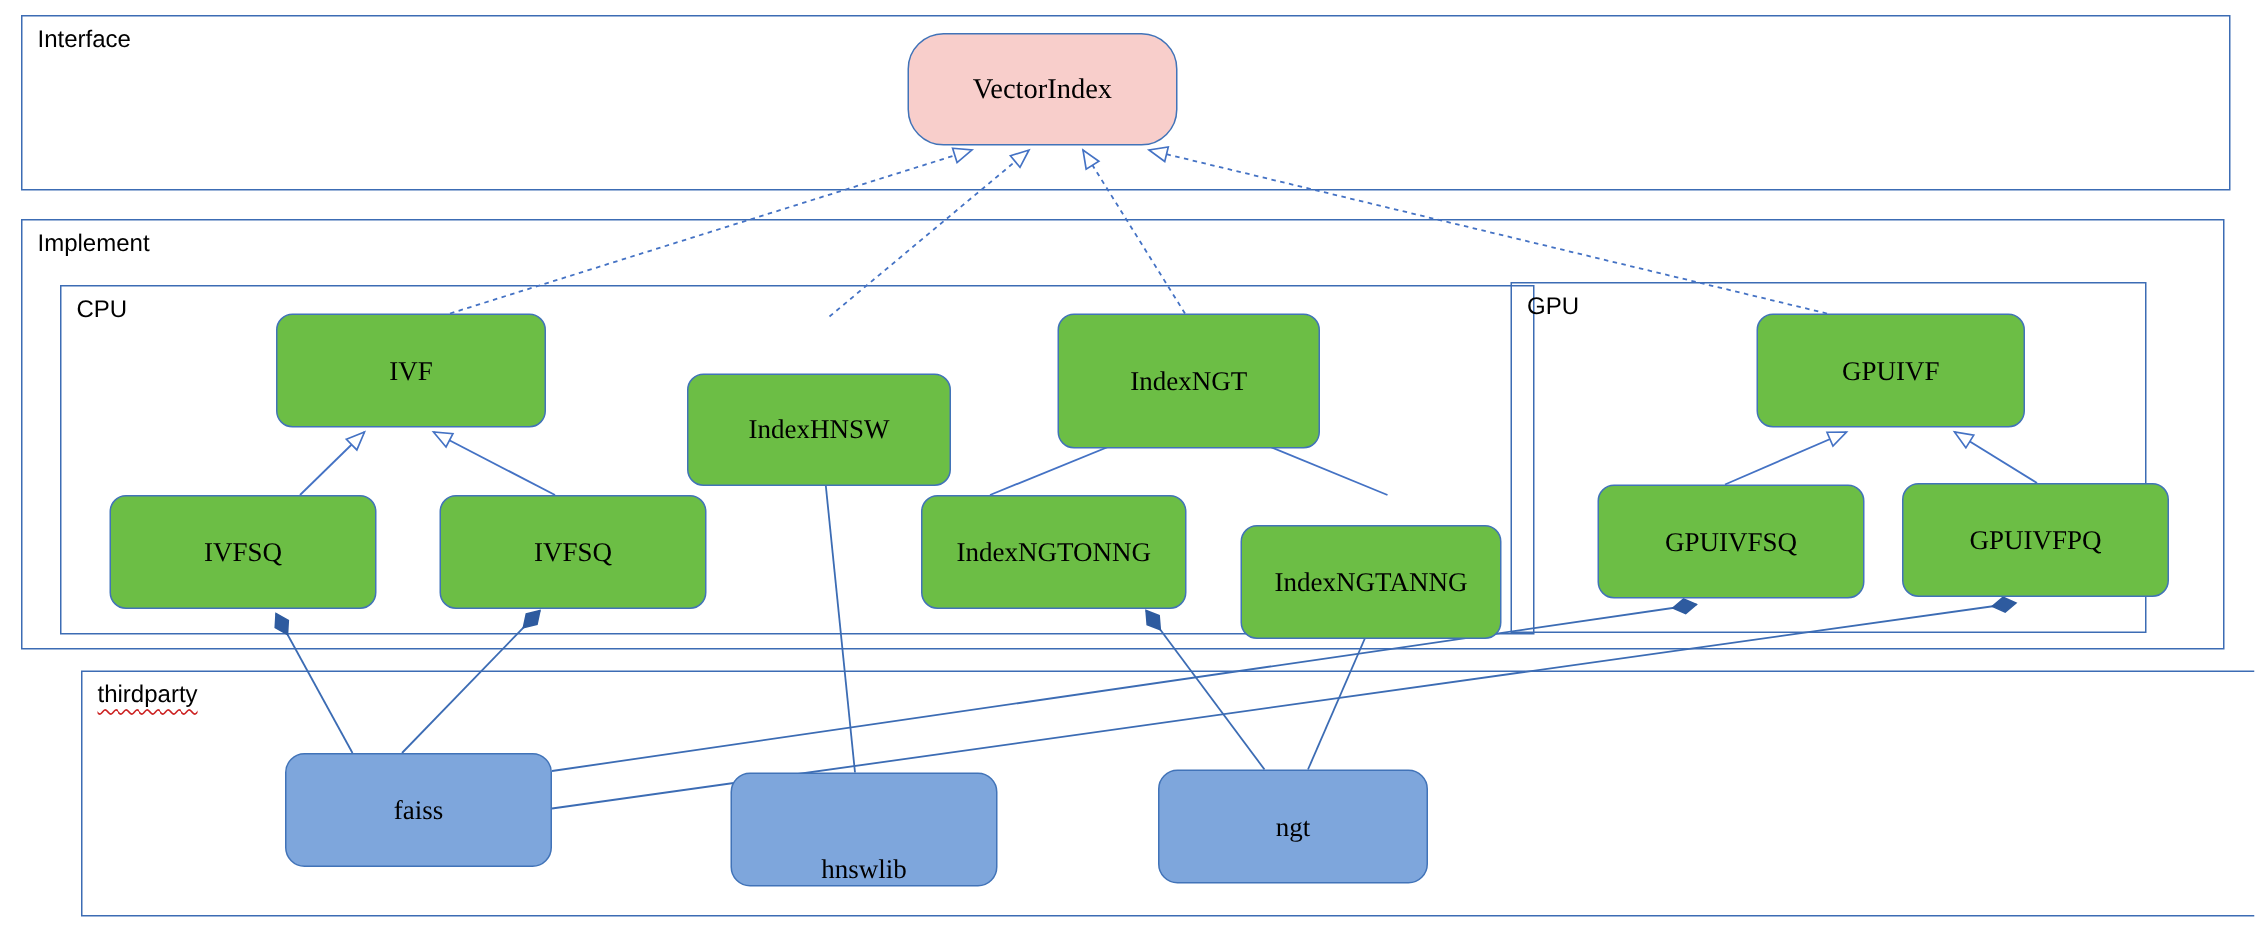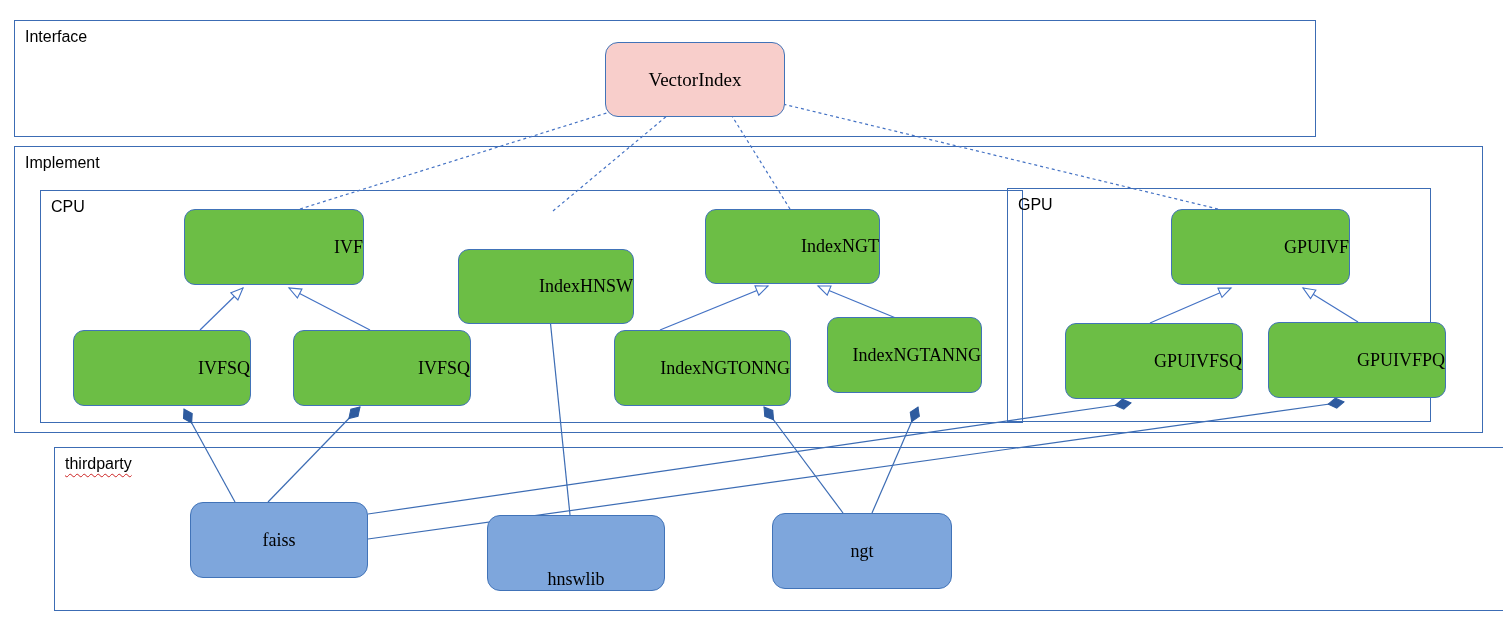--- a/index.html
+++ b/index.html
@@ -17,33 +17,33 @@
   .wavy{
     text-decoration:underline;text-decoration-style:wavy;text-decoration-color:#cc2222;
     text-decoration-thickness:1px;text-underline-offset:4px;
   }
   #wires{position:absolute;left:0;top:0;z-index:5;}
   .node{
     position:absolute;box-sizing:border-box;border:1.4px solid #4173b8;border-radius:11px;
     display:flex;align-items:center;justify-content:center;
     font-family:"Liberation Serif",serif;font-size:18px;color:#000;z-index:10;
   }
-  .node.iface{background:#f8cecb;border-radius:13px;font-size:19px;margin-top:20px;}
-  .node.impl{background:#6cbe45;justify-content:flex-end;}
+  .node.iface{background:#f8cecb;border-radius:24px;font-size:19px;}
+  .node.impl{background:#6cbe45;}
   .node.third{background:#7ea6dc;border-radius:13px;}
   .rel{stroke:#4472c4;stroke-width:1.2;stroke-dasharray:3,3;fill:none;}
   .gen{stroke:#4472c4;stroke-width:1.2;fill:none;}
   .comp{stroke:#3c6cb4;stroke-width:1.2;fill:none;}
 </style>
 </head>
 <body>
 
 <div id="canvas">
 
-  <div class="group" style="left:14px;top:20px;width:1302px;height:117px;">
+  <div class="group" style="left:14px;top:10px;width:1473px;height:117px;">
     <span class="group-label">Interface</span>
   </div>
 
   <div class="group" style="left:14px;top:146px;width:1469px;height:287px;">
     <span class="group-label">Implement</span>
   </div>
 
   <div class="group" style="left:40px;top:190px;width:983px;height:233px;border-width:1.3px;">
     <span class="group-label">CPU</span>
   </div>
@@ -92,41 +92,41 @@
   </div>
 
   <div class="node impl" style="left:184px;top:209px;width:180px;height:76px;">
     <span>IVF</span>
   </div>
 
   <div class="node impl" style="left:458px;top:211px;width:176px;height:75px;margin-top:38px;">
     <span>IndexHNSW</span>
   </div>
 
-  <div class="node impl" style="left:705px;top:209px;width:175px;height:75px;">
+  <div class="node impl" style="left:705px;top:209px;width:175px;height:90px;">
     <span>IndexNGT</span>
   </div>
 
   <div class="node impl" style="left:1171px;top:209px;width:179px;height:76px;">
     <span>GPUIVF</span>
   </div>
 
   <div class="node impl" style="left:73px;top:330px;width:178px;height:76px;">
     <span>IVFSQ</span>
   </div>
 
   <div class="node impl" style="left:293px;top:330px;width:178px;height:76px;">
     <span>IVFSQ</span>
   </div>
 
   <div class="node impl" style="left:614px;top:330px;width:177px;height:76px;">
     <span>IndexNGTONNG</span>
   </div>
 
-  <div class="node impl" style="left:827px;top:317px;width:155px;height:76px;">
+  <div class="node impl" style="left:827px;top:350px;width:174px;height:76px;">
     <span>IndexNGTANNG</span>
   </div>
 
   <div class="node impl" style="left:1065px;top:323px;width:178px;height:76px;">
     <span>GPUIVFSQ</span>
   </div>
 
   <div class="node impl" style="left:1268px;top:322px;width:178px;height:76px;">
     <span>GPUIVFPQ</span>
   </div>

